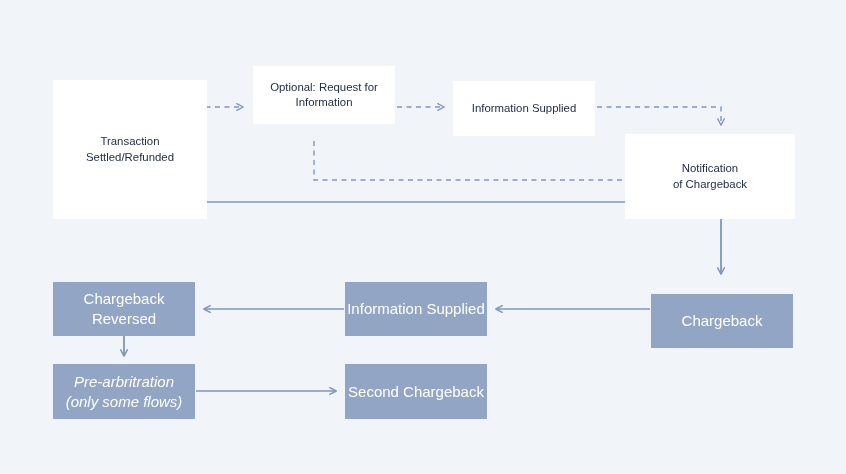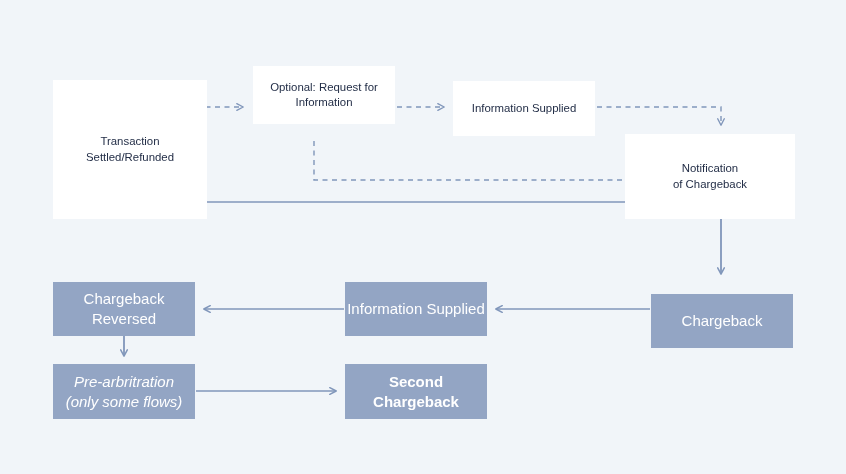--- a/index.html
+++ b/index.html
@@ -48,21 +48,21 @@
     font-size: 15px;
   }
   
   #n-transaction      { left: 53px;  top: 80px;  width: 154px; height: 139px; }
   #n-optional         { left: 253px; top: 66px;  width: 142px; height: 58px;  }
   #n-info-supplied-1  { left: 453px; top: 81px;  width: 142px; height: 55px;  }
   #n-notification     { left: 625px; top: 134px; width: 170px; height: 85px;  }
   #n-chargeback-rev   { left: 53px;  top: 282px; width: 142px; height: 54px;  }
   #n-prearbitration   { left: 53px;  top: 364px; width: 142px; height: 55px; font-style: italic;  }
   #n-info-supplied-2  { left: 345px; top: 282px; width: 142px; height: 54px;  }
-  #n-second-chargeback{ left: 345px; top: 364px; width: 142px; height: 55px; font-weight: bold;  }
+  #n-second-chargeback{ left: 345px; top: 364px; width: 142px; height: 55px;  }
   #n-chargeback       { left: 651px; top: 294px; width: 142px; height: 54px;  }
 </style>
 </head>
 <body>
 
 <div id="canvas">
 
   <svg class="connectors" viewBox="0 0 846 474" xmlns="http://www.w3.org/2000/svg">
     <defs>
       <marker id="arrow-solid" markerWidth="9" markerHeight="9" refX="7.2" refY="4.5" orient="auto" markerUnits="userSpaceOnUse">

